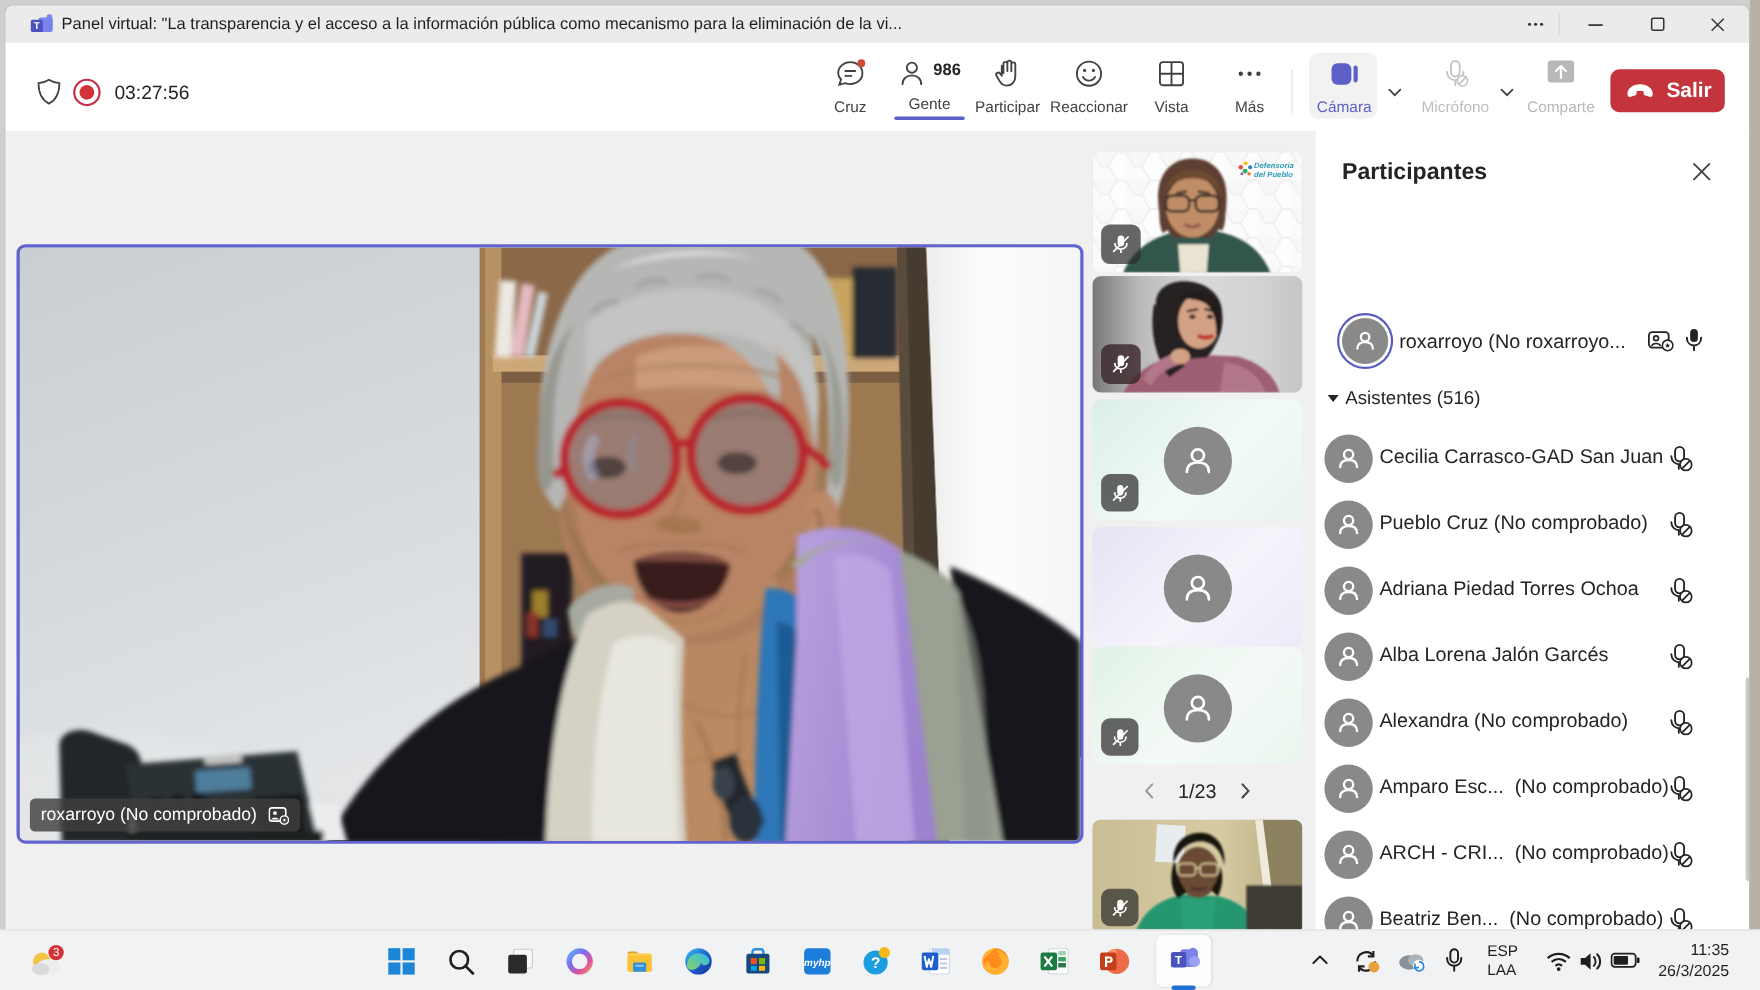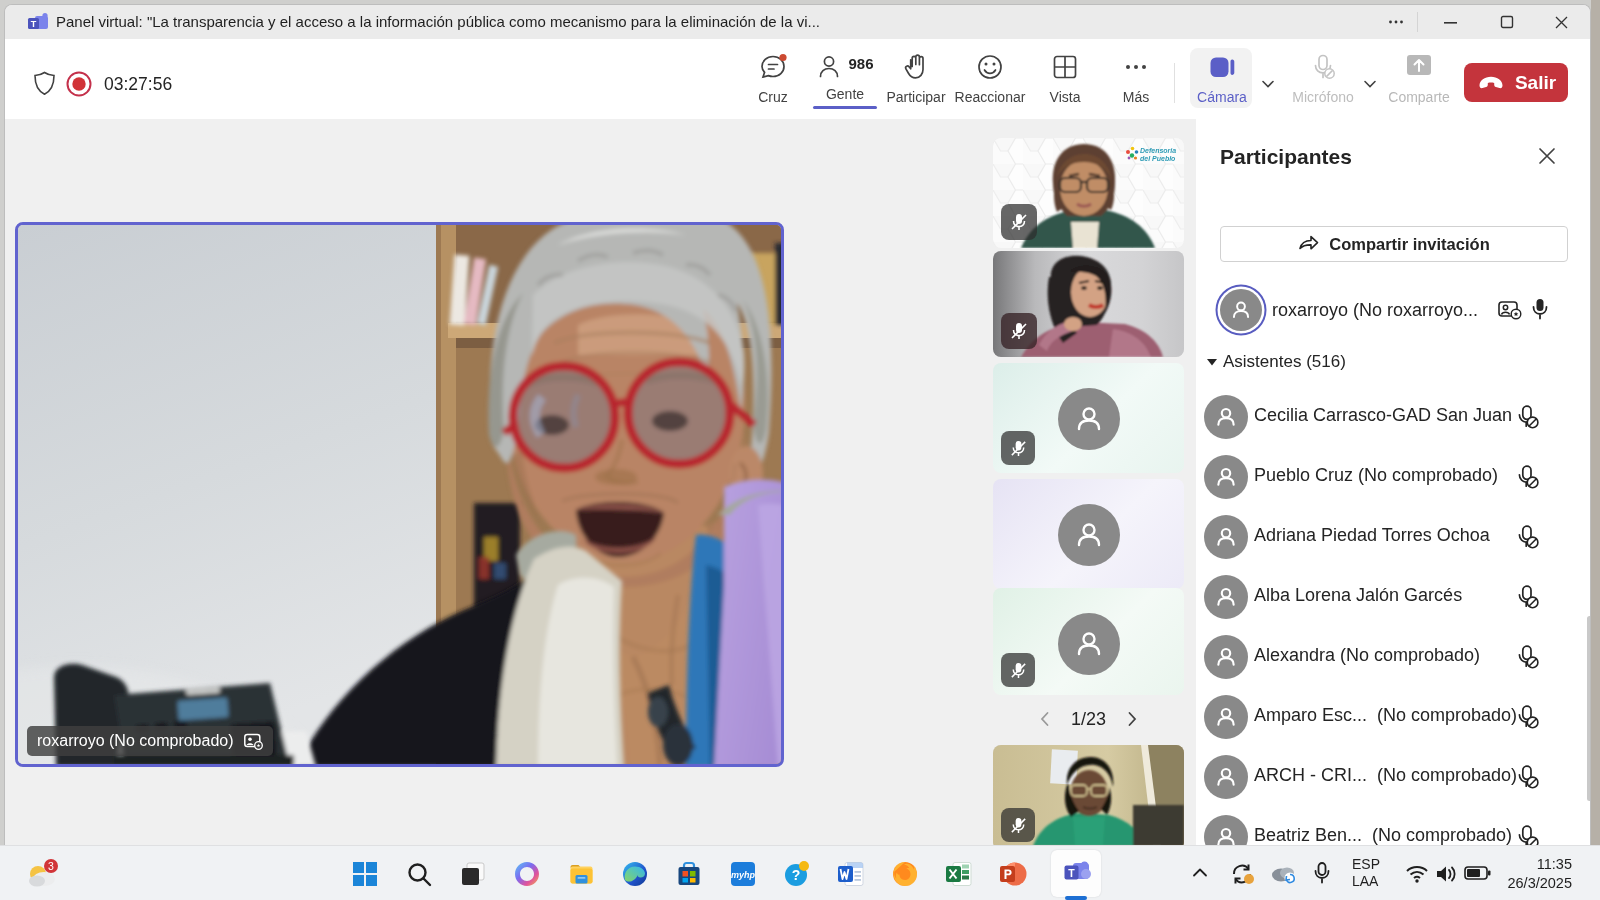--- a/index.html
+++ b/index.html
@@ -13,21 +13,21 @@
   .title-text { position:absolute; left:51px; top:8px; font-size:15px; color:#1f1f1f; }
   .tlogo { position:absolute; left:22px; top:7px; }
   .winctl { position:absolute; top:0; height:34px; display:flex; align-items:center; color:#444; }
   
   .toolbar { position:absolute; left:0; top:34px; width:100%; height:80px; background:#ffffff; }
   .tab { position:absolute; top:13px; text-align:center; color:#424242; font-size:14px; }
   .tab .lbl { display:block; margin-top:4px; }
   
   .stage { position:absolute; left:0; top:114px; width:100%; height:727px; background:#f0f0f0; }
   
-  .mainvid { position:absolute; left:10px; top:103px; width:769px; height:545px;
+  .mainvid { position:absolute; left:10px; top:103px; width:970px; height:545px;
              border:3px solid #6163cf; border-radius:8px; background:#d7d9db; overflow:hidden; }
   .vidlabel { position:absolute; left:9px; bottom:8px; height:30px; background:rgba(64,64,64,.82);
               border-radius:5px; color:#fff; font-size:16px; line-height:30px; padding:0 10px;
               display:flex; align-items:center; gap:10px; }
   
   .thumb { position:absolute; left:988px; width:191px; border-radius:8px; overflow:hidden; background:#ddd; }
   .micbadge { position:absolute; left:8px; bottom:8px; width:34px; height:34px; border-radius:8px;
               background:rgba(45,45,45,.72); display:flex; align-items:center; justify-content:center; }
   .pagin { position:absolute; left:988px; top:580px; width:191px; height:40px; display:flex;
            align-items:center; justify-content:center; gap:18px; font-size:18px; color:#242424; }
@@ -375,26 +375,20 @@
           <path d="M14.5 10.8 L15 12 L16.2 12 L15.2 12.9 L15.6 14.1 L14.5 13.4 L13.4 14.1 L13.8 12.9 L12.8 12 L14 12 Z" fill="#fff"></path>
         </svg>
       </div>
     </div>
     <div class="panel" id="panel">
       <div style="position:absolute;left:24px;top:26px;font-size:21px;font-weight:bold;color:#242424;">Participantes</div>
       <svg style="position:absolute;left:341px;top:27px;" width="20" height="20" viewBox="0 0 20 20">
           <path d="M3 3 L17 17 M17 3 L3 17" stroke="#424242" stroke-width="1.7" stroke-linecap="round"></path>
         </svg>
 
-      <div style="position:absolute;left:24px;top:107px;width:348px;height:36px;border:1px solid #d1d1d1;border-radius:4px;display:flex;align-items:center;justify-content:center;gap:10px;">
-        <svg width="21" height="19" viewBox="0 0 21 19">
-          <path d="M13 5.5 C6.5 5.5 3 9.5 2 13.5 C4.5 10.8 8 9.8 13 9.9 V13.8 L19.5 7.6 L13 1.6 Z" fill="none" stroke="#242424" stroke-width="1.6" stroke-linejoin="round"></path>
-        </svg>
-        <span style="font-size:16.5px;font-weight:bold;color:#242424;">Compartir invitación</span>
-      </div>
 
       <div class="avatar" style="position:absolute;left:24px;top:170px;width:42px;height:42px;box-shadow:0 0 0 2.5px #fff, 0 0 0 4.5px #585cc0;">
         <svg width="24" height="24" viewBox="0 0 34 34">
             <circle cx="17" cy="12" r="5.5" fill="none" stroke="#fff" stroke-width="2.8"></circle>
             <path d="M7 27 C7 21 11 18.5 17 18.5 C23 18.5 27 21 27 27" fill="none" stroke="#fff" stroke-width="2.8" stroke-linecap="round"></path>
           </svg>
       </div>
       <div style="position:absolute;left:76px;top:181px;font-size:18px;color:#242424;">roxarroyo (No roxarroyo...</div>
       <svg style="position:absolute;left:302px;top:181px;" width="24" height="20" viewBox="0 0 24 20">
         <rect x="1" y="2" width="18" height="14" rx="3" fill="none" stroke="#242424" stroke-width="1.6"></rect>

